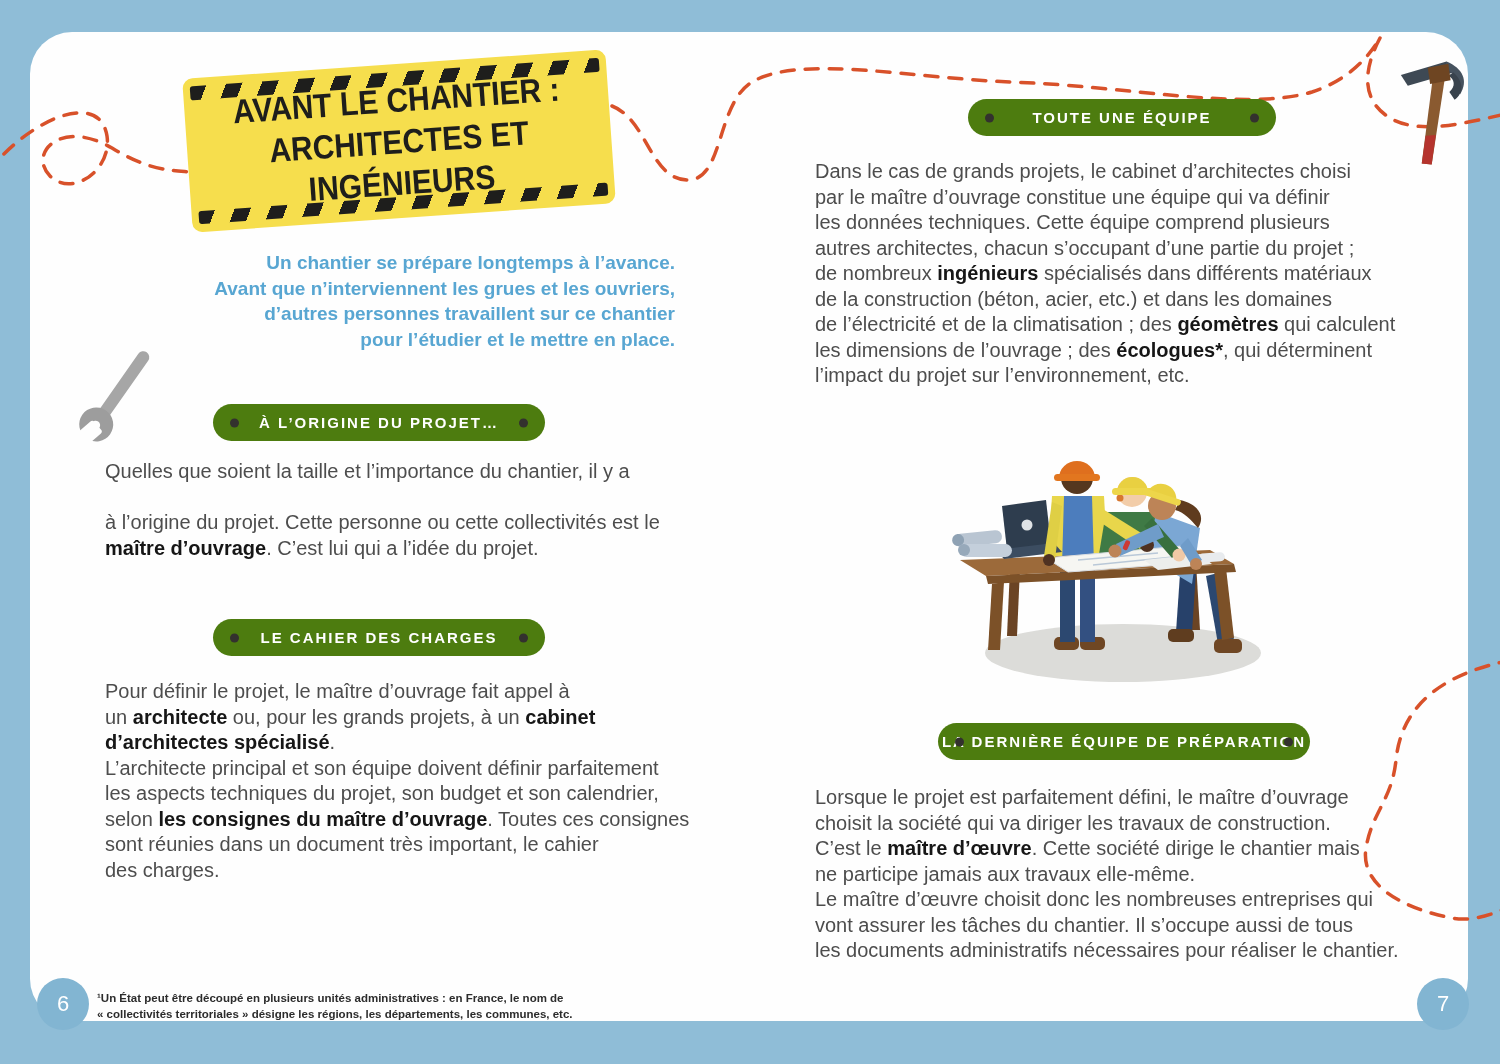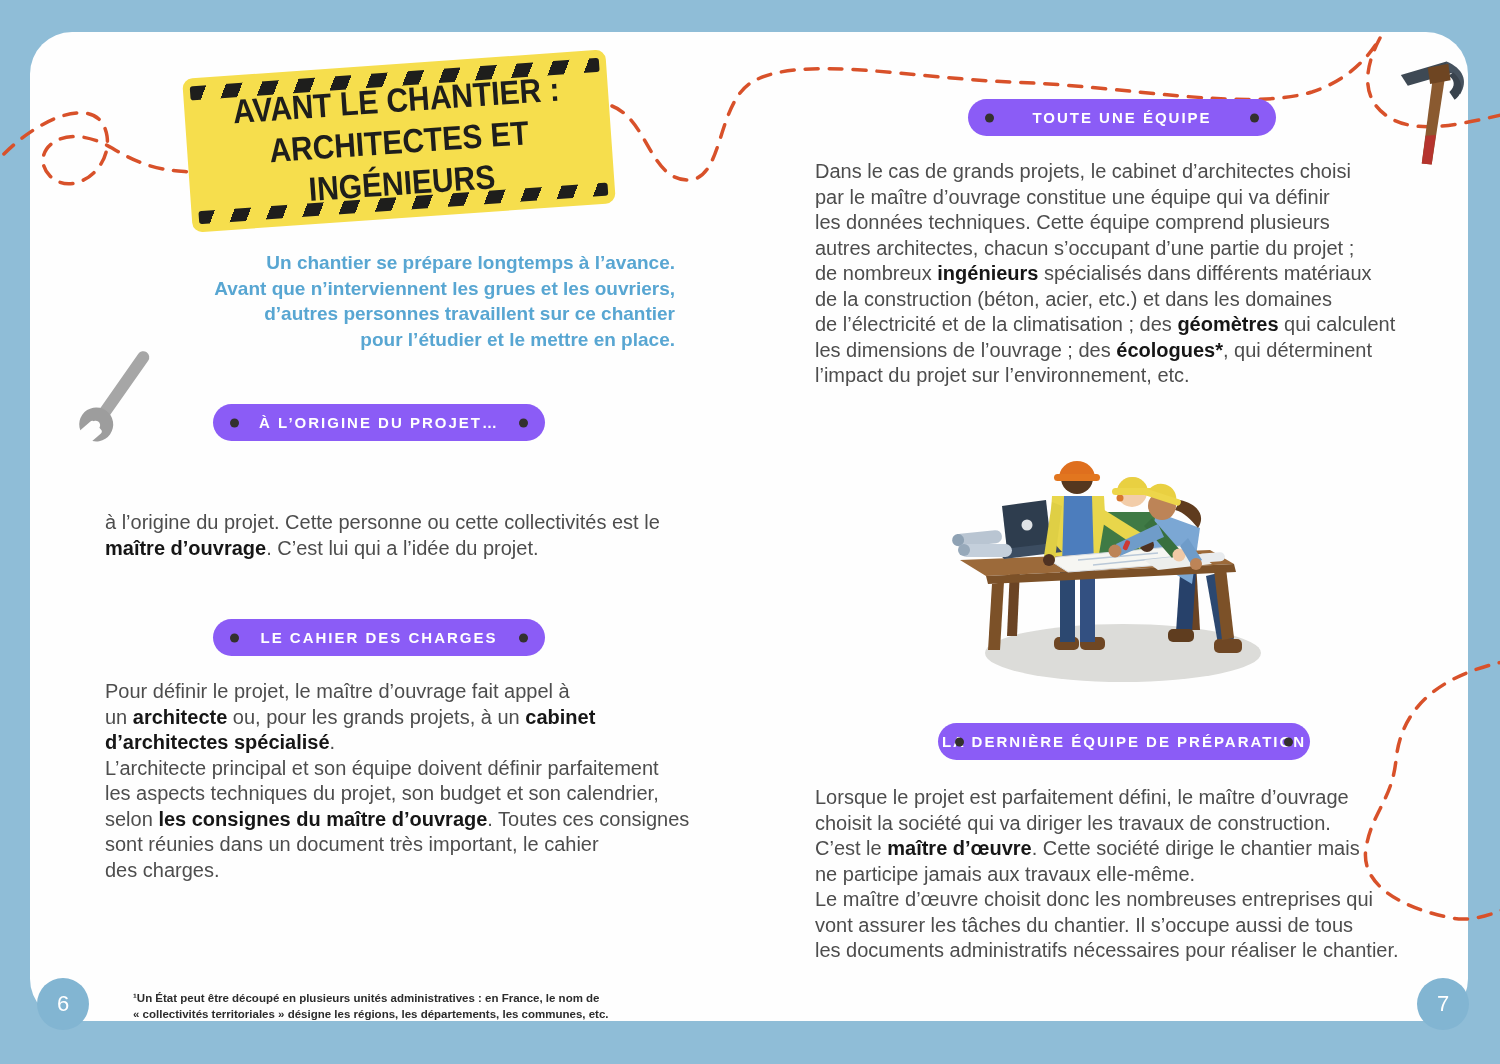--- a/index.html
+++ b/index.html
@@ -27,42 +27,42 @@
     color:#1e1e1c;transform:scaleY(1.12);}
 
   
   .intro{
     position:absolute;left:120px;top:250px;width:555px;z-index:3;
     text-align:right;color:#58a6d2;font-weight:700;font-size:19px;line-height:25.5px;
   }
 
   
   .pill{
-    position:absolute;height:37px;background:#8b5cf6;border-radius:19px;z-index:3;
+    position:absolute;height:37px;background:#4d7c0f;border-radius:19px;z-index:3;
     color:#ffffff;font-weight:700;letter-spacing:2px;font-size:15px;
     display:flex;align-items:center;justify-content:center;box-sizing:border-box;
   }
   .rivet{position:absolute;width:9px;height:9px;border-radius:50%;background:#33312e;
     top:50%;transform:translateY(-50%);}
   .rivet.l{left:17px}.rivet.r{right:17px}
   .pill-origin  {left:213px;top:404px;width:332px;}
   .pill-cahier  {left:213px;top:619px;width:332px;justify-content:center;}
   .pill-equipe  {left:968px;top:99px; width:308px;}
   .pill-derniere{left:938px;top:723px;width:372px;}
 
   
   .para{position:absolute;z-index:3;color:#4d4d4d;font-size:20px;line-height:25.5px;white-space:nowrap;}
   .para .bold{color:#161616;font-weight:700;}
   .para-1{left:105px;top:459px;}
   .para-2{left:105px;top:679px;}
   .para-3{left:815px;top:159px;}
   .para-4{left:815px;top:785px;}
 
   .footnote{position:absolute;left:97px;top:991px;z-index:3;white-space:nowrap;
-    font-size:11.5px;font-weight:700;color:#2c2c2c;line-height:15.5px;margin-left:36px;}
+    font-size:11.5px;font-weight:700;color:#2c2c2c;line-height:15.5px;}
 
   .pagenum{position:absolute;width:52px;height:52px;border-radius:50%;z-index:4;
     background:#82b5d2;color:#fff;font-size:22px;
     display:flex;align-items:center;justify-content:center;}
   .pn-left{left:37px;top:978px;}
   .pn-right{left:1417px;top:978px;}
 
   .icon-wrench{position:absolute;left:52px;top:334px;z-index:3;}
   .icon-hammer{position:absolute;left:1384px;top:44px;z-index:3;}
   .illo{position:absolute;left:948px;top:408px;z-index:3;}
@@ -91,21 +91,21 @@
   <div class="stripe"></div>
 </div>
 
 <div class="intro">Un chantier se prépare longtemps à l’avance.<br>Avant que n’interviennent les grues et les ouvriers,<br>d’autres personnes travaillent sur ce chantier<br>pour l’étudier et le mettre en place.</div>
 
 <div class="pill pill-origin">
   <span class="rivet l"></span>
   <span>À L’ORIGINE DU PROJET…</span>
   <span class="rivet r"></span>
 </div>
-<div class="para para-1"><br><br><span>à l’origine du projet. Cette personne ou cette collectivités est le</span><br><span class="bold">maître d’ouvrage</span><span>. C’est lui qui a l’idée du projet.</span></div>
+<div class="para para-1"><span>Quelles que soient la taille et l’importance du chantier, il y a</span><br><br><span>à l’origine du projet. Cette personne ou cette collectivités est le</span><br><span class="bold">maître d’ouvrage</span><span>. C’est lui qui a l’idée du projet.</span></div>
 
 <div class="pill pill-cahier">
   <span class="rivet l"></span>
   <span>LE CAHIER DES CHARGES</span>
   <span class="rivet r"></span>
 </div>
 <div class="para para-2"><span>Pour définir le projet, le maître d’ouvrage fait appel à</span><br><span>un </span><span class="bold">architecte</span><span> ou, pour les grands projets, à un </span><span class="bold">cabinet</span><br><span class="bold">d’architectes spécialisé</span><span>.</span><br><span>L’architecte principal et son équipe doivent définir parfaitement</span><br><span>les aspects techniques du projet, son budget et son calendrier,</span><br><span>selon </span><span class="bold">les consignes du maître d’ouvrage</span><span>. Toutes ces consignes</span><br><span>sont réunies dans un document très important, le cahier</span><br><span>des charges.</span></div>
 
 <div class="footnote">¹Un État peut être découpé en plusieurs unités administratives : en France, le nom de<br>« collectivités territoriales » désigne les régions, les départements, les communes, etc.</div>
 <div class="pagenum pn-left">6</div>

